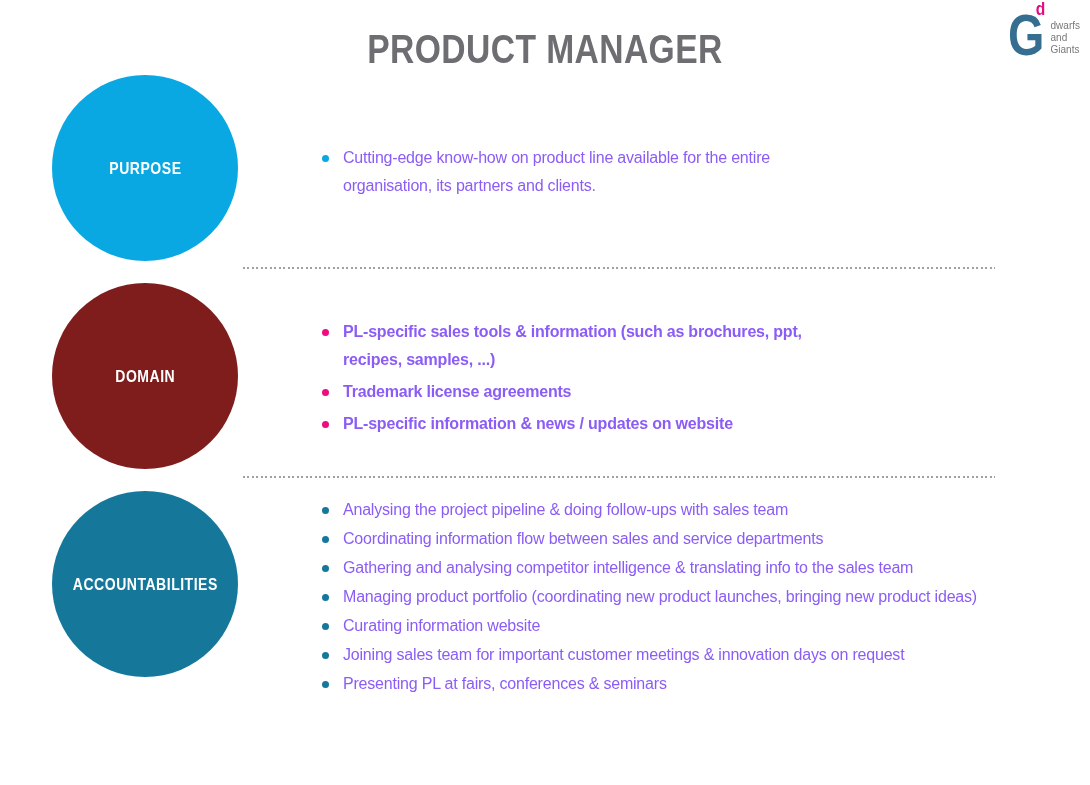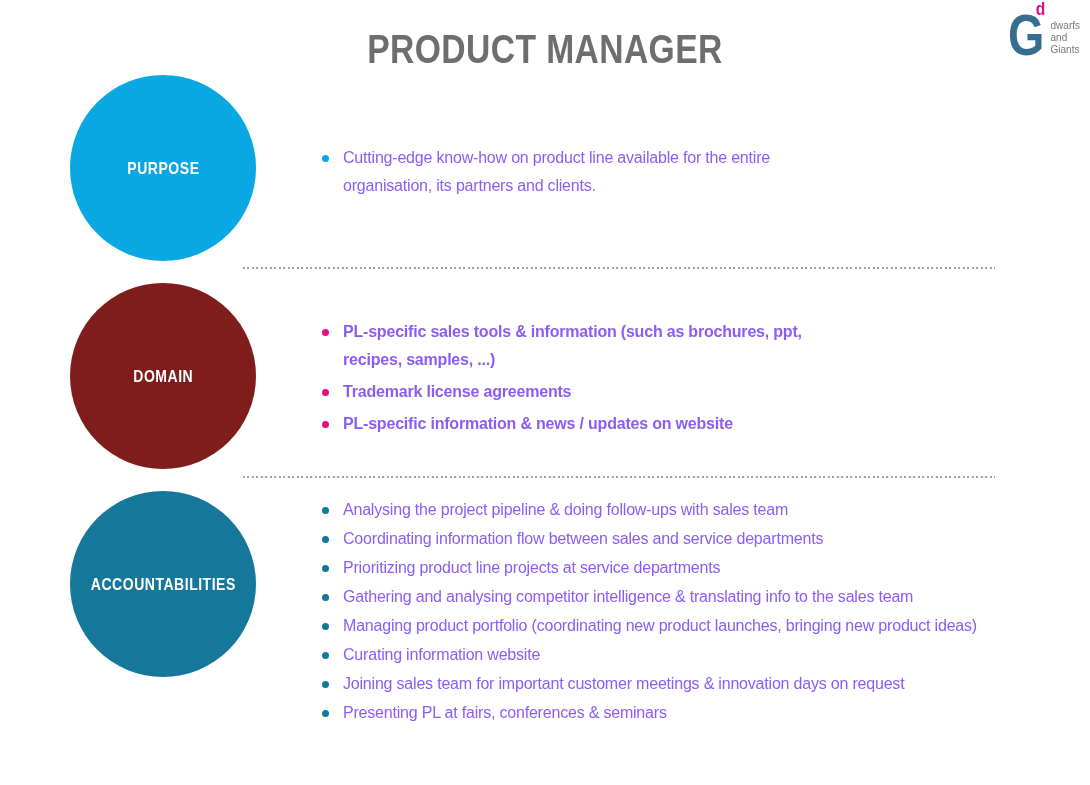--- a/index.html
+++ b/index.html
@@ -58,21 +58,21 @@
     font-size: 10px;
     line-height: 1.18;
     color: #77787b;
     padding-bottom: 2px;
     white-space: pre-line;
   }
 
   
   .circle {
     position: absolute;
-    left: 70px;
+    left: 52px;
     width: 186px;
     height: 186px;
     border-radius: 50%;
     display: flex;
     align-items: center;
     justify-content: center;
   }
   .circle-label {
     color: #ffffff;
     font-weight: bold;
@@ -165,21 +165,20 @@
   </ul>
 
   <div class="divider divider-2"></div>
 
   <div class="circle circle-accountabilities" style="background: rgb(21, 120, 155);">
     <span class="circle-label">ACCOUNTABILITIES</span>
   </div>
   <ul class="bullets bullets-accountabilities" style="color: rgb(21, 120, 155);">
     <li><span class="bt">Analysing the project pipeline &amp; doing follow-ups with sales team</span></li>
     <li><span class="bt">Coordinating information flow between sales and service departments</span></li>
-    <li><span class="bt">Prioritizing product line projects at service departments</span></li>
     <li><span class="bt">Gathering and analysing competitor intelligence &amp; translating info to the sales team</span></li>
     <li><span class="bt">Managing product portfolio (coordinating new product launches, bringing new product ideas)</span></li>
     <li><span class="bt">Curating information website</span></li>
     <li><span class="bt">Joining sales team for important customer meetings &amp; innovation days on request</span></li>
     <li><span class="bt">Presenting PL at fairs, conferences &amp; seminars</span></li>
   </ul>
 
 </div>
 
 </body></html>

